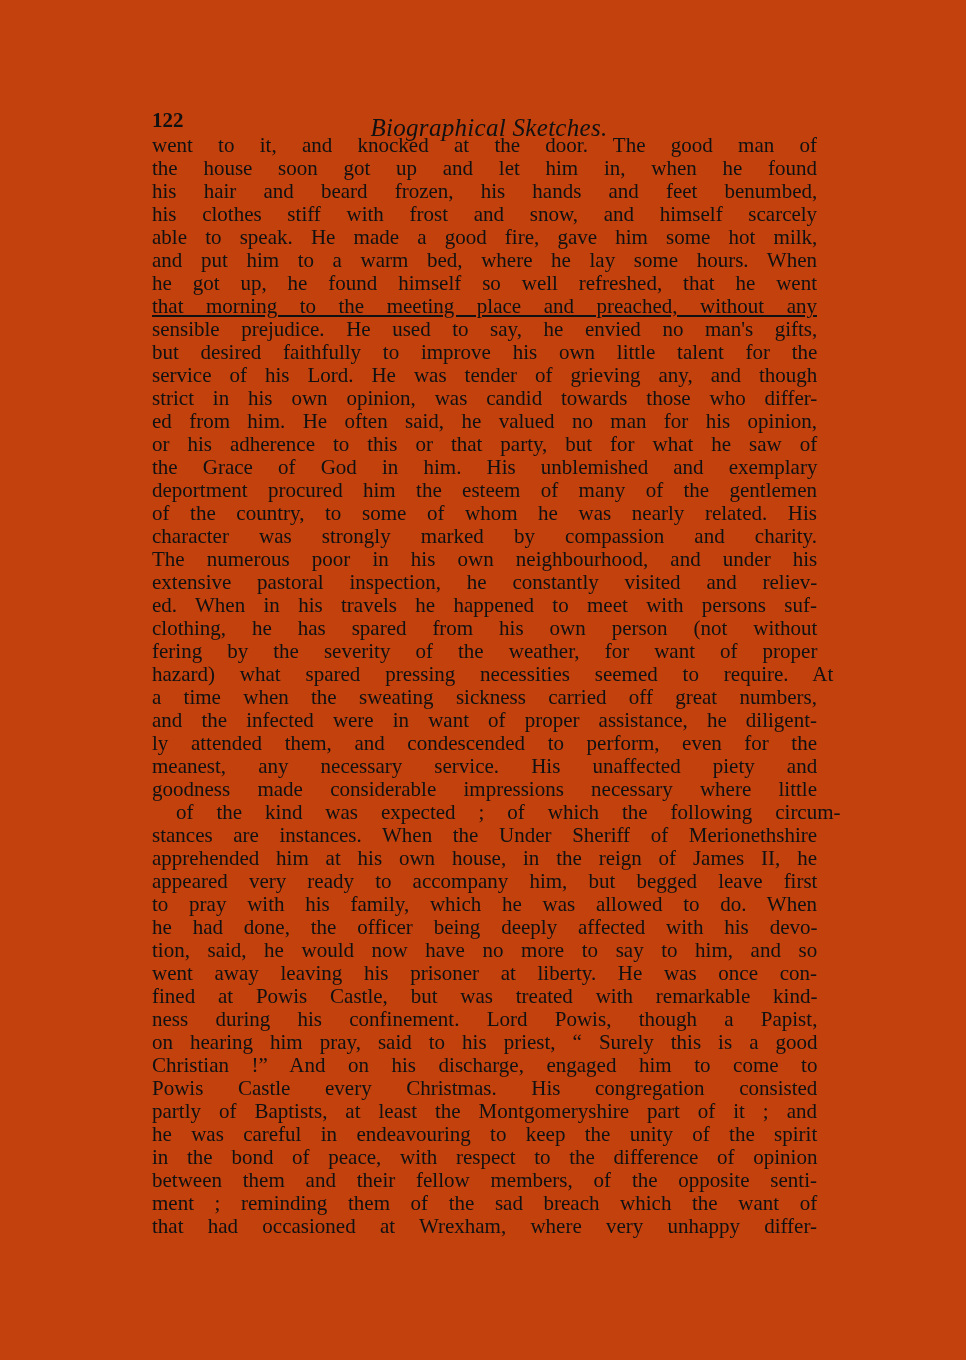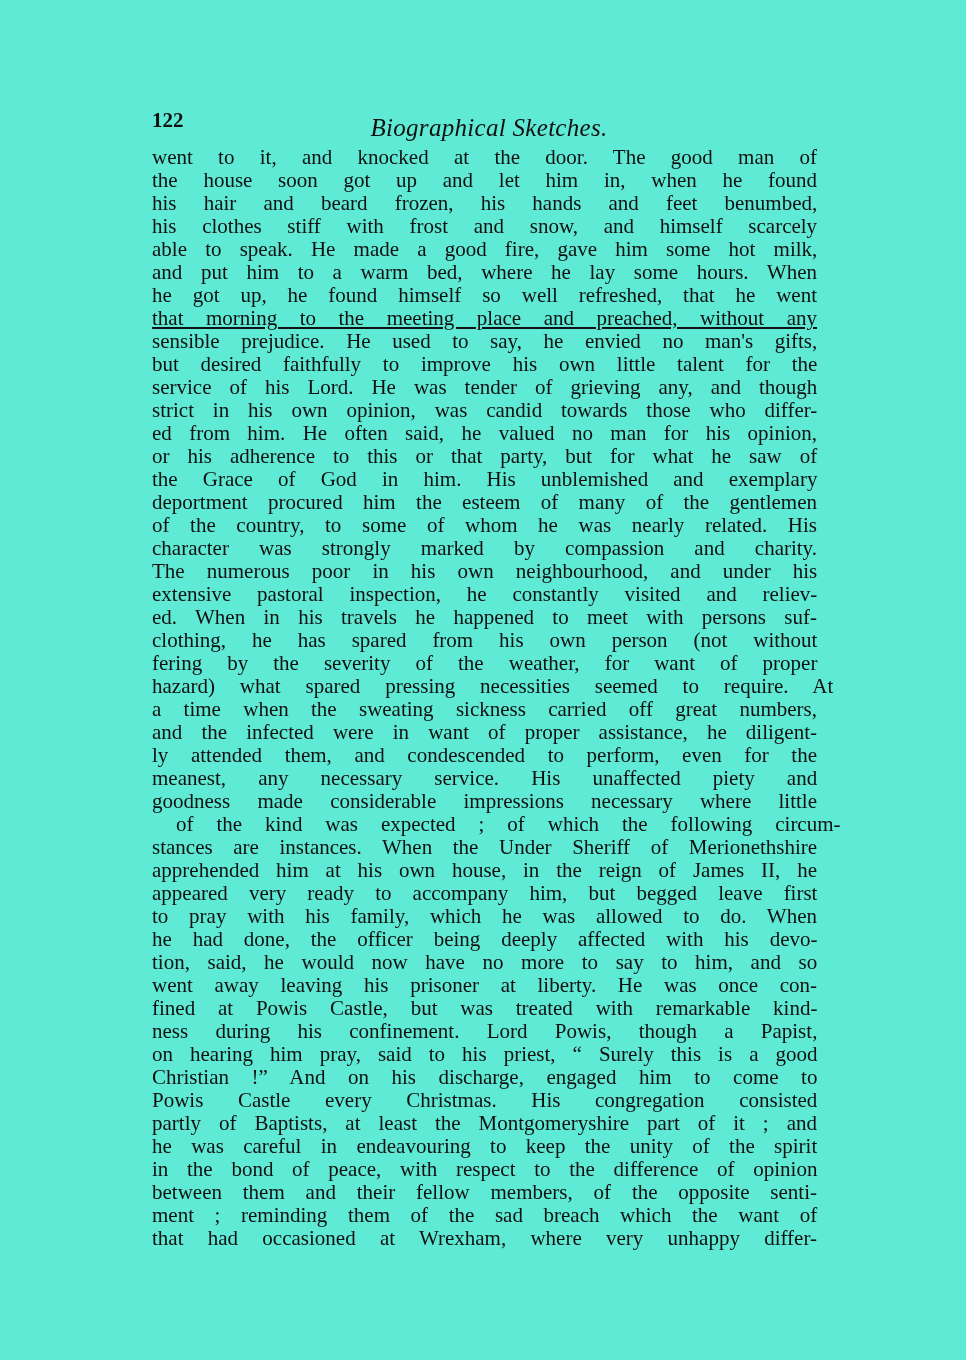--- a/index.html
+++ b/index.html
@@ -14,21 +14,21 @@
       overflow: hidden;
       font-family: "Liberation Serif", "DejaVu Serif", serif;
       color: #111111;
     }
     .page {
       position: absolute;
       left: 0;
       top: 0;
       width: 966px;
       height: 1360px;
-      background: #5eead4;
+      background: #c2410c;
     }
     .running-head {
       position: absolute;
       left: 150px;
       top: 106px;
       width: 666px;
       height: 28px;
     }
     .page-number {
       position: absolute;
@@ -48,21 +48,21 @@
       font-style: italic;
       font-size: 25px;
       line-height: 28px;
       letter-spacing: 0.3px;
       padding-left: 12px;
       margin-top: 8px;
     }
     .body-text {
       position: absolute;
       left: 152px;
-      top: 146px;
+      top: 134px;
       width: 665px;
       font-size: 21px;
       line-height: 23px;
     }
     .line {
       display: block;
       height: 23px;
       white-space: nowrap;
       text-align: justify;
       text-align-last: justify;

